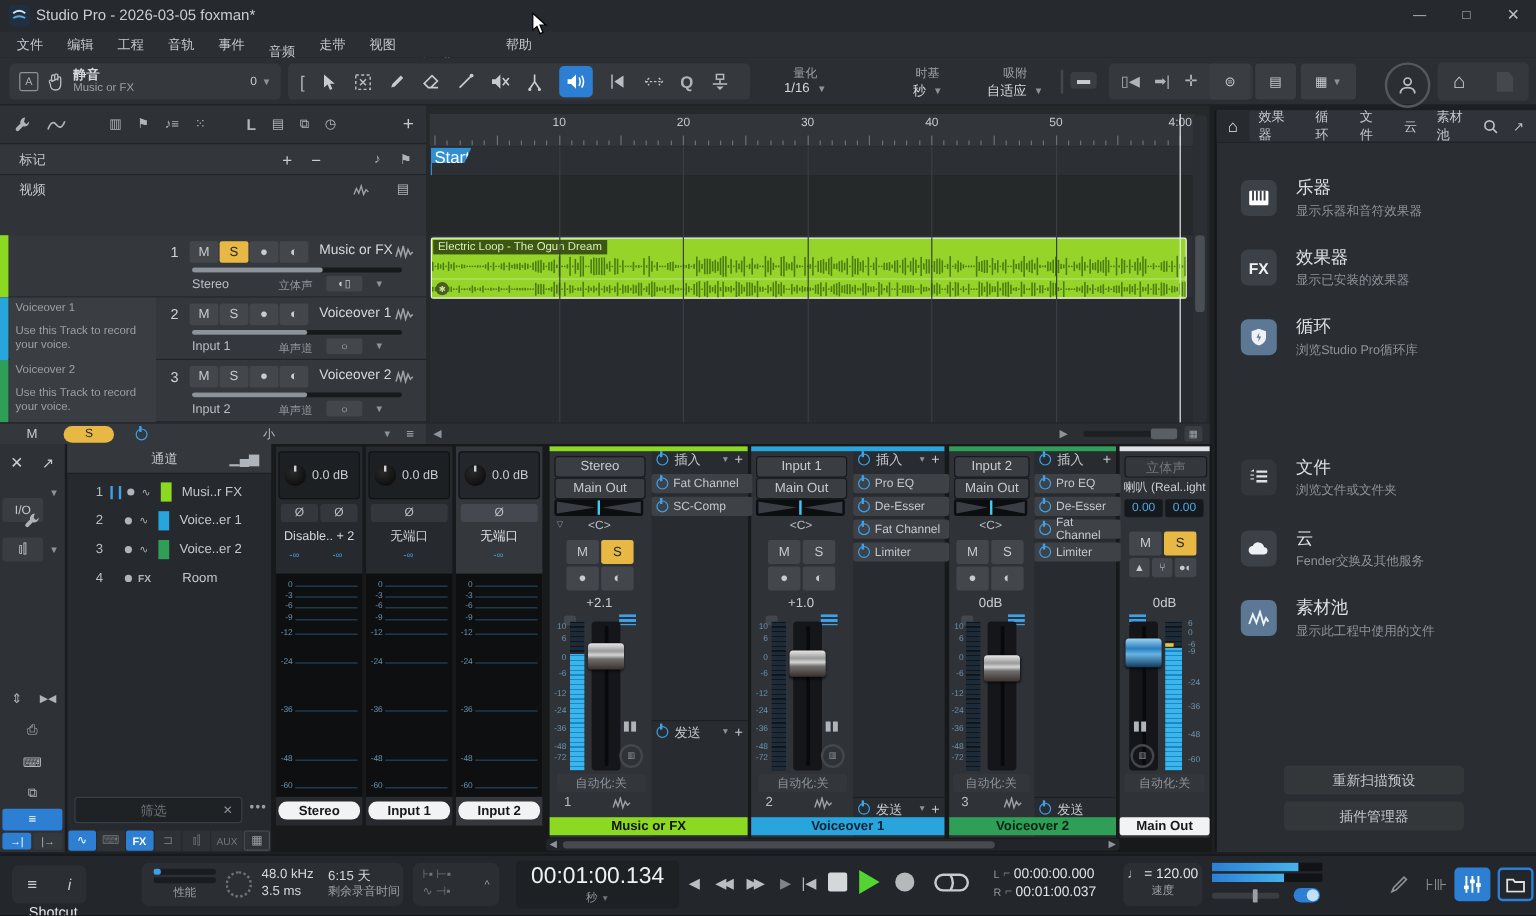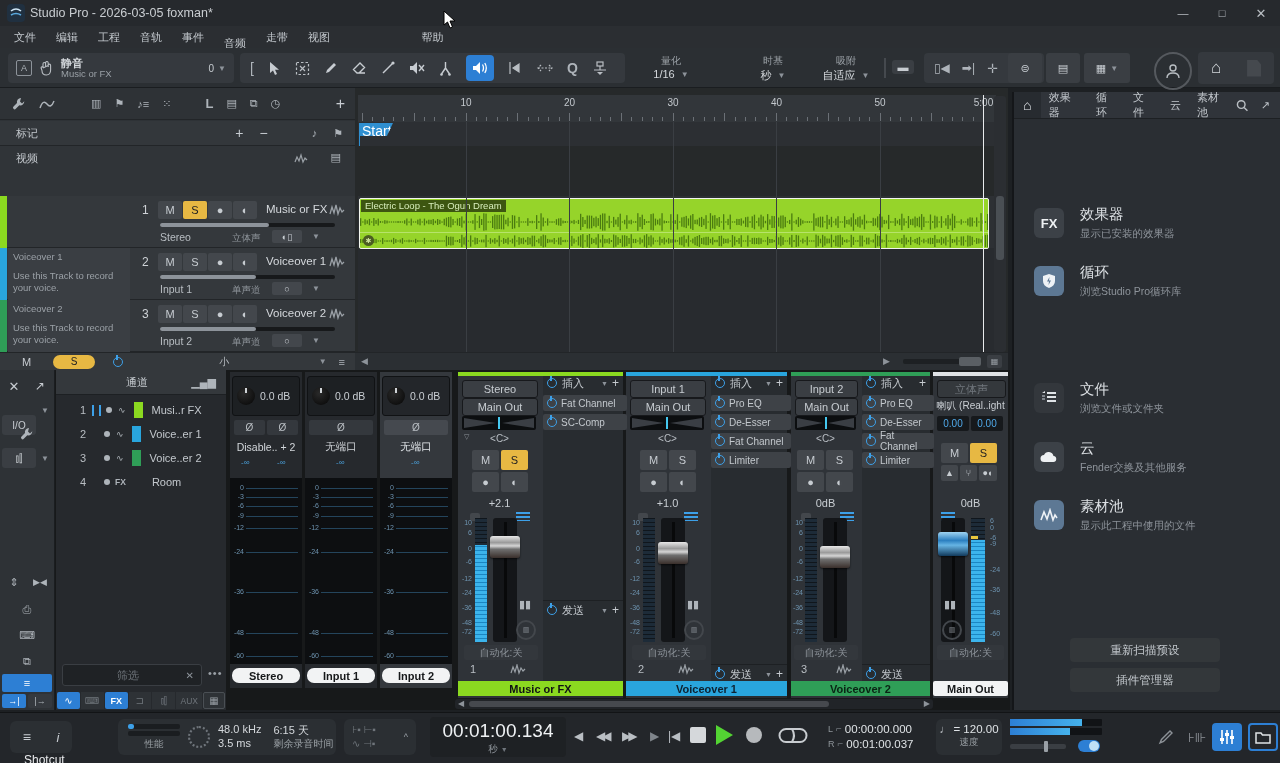--- a/index.html
+++ b/index.html
@@ -1292,20 +1292,32 @@
       <span class="tabtx" style="padding:0 8px;">文件</span>
       <span class="tabtx" style="padding:0 8px;">云</span>
       <span class="tabtx" style="padding:0 8px;">素材池</span>
       <svg style="margin-left:auto;margin-right:12px;" width="13" height="13" viewBox="0 0 13 13">
           <circle cx="5.5" cy="5.5" r="4" fill="none" stroke="#b9bec3" stroke-width="1.5"></circle>
           <path d="M8.5 8.5 L12 12" stroke="#b9bec3" stroke-width="1.5"></path>
         </svg>
       <span style="margin-right:10px;color:#b9bec3;font-size:11px;">↗</span>
     </div>
 
+    <div class="abs flex" style="left:20px;top:56px;width:230px;height:34px;">
+      <span class="ctr" style="width:30px;height:30px;background:#3c4147;border-radius:6px;">
+        <svg width="18" height="14" viewBox="0 0 18 14">
+            <rect x="1" y="1" width="16" height="12" fill="#fff" rx="1"></rect>
+            <path d="M4.2 1v8 M7.4 1v8 M10.6 1v8 M13.8 1v8" stroke="#3c4147" stroke-width="1.6"></path>
+          </svg>
+      </span>
+      <div style="margin-left:16px;">
+        <div style="font-size:14.5px;color:#dde1e5;">乐器</div>
+        <div style="font-size:10.5px;color:#8d939a;margin-top:3px;">显示乐器和音符效果器</div>
+      </div>
+    </div>
 
     <div class="abs flex" style="left:20px;top:114px;width:230px;height:34px;">
       <span class="ctr" style="width:30px;height:30px;background:#3c4147;border-radius:6px;color:#eef1f3;font-weight:bold;font-size:13px;">FX</span>
       <div style="margin-left:16px;">
         <div style="font-size:14.5px;color:#dde1e5;">效果器</div>
         <div style="font-size:10.5px;color:#8d939a;margin-top:3px;">显示已安装的效果器</div>
       </div>
     </div>
 
     <div class="abs flex" style="left:20px;top:172px;width:230px;height:34px;">
@@ -1475,21 +1487,21 @@
           <path d="M1 2 h5 l1.5 2 H15 v8 H1 Z" fill="none" stroke="#dfe3e6" stroke-width="1.5"></path>
         </svg>
     </span>
   </div>
 
 <div class="rt" style="left: 452px; top: 97px;">10</div>
     <div class="rt" style="left: 555.5px; top: 97px;">20</div>
     <div class="rt" style="left: 659px; top: 97px;">30</div>
     <div class="rt" style="left: 762.5px; top: 97px;">40</div>
     <div class="rt" style="left: 866px; top: 97px;">50</div>
-    <div class="rt" style="left: 969.5px; top: 97px;">5:00</div>
+    <div class="rt" style="left: 969.5px; top: 97px;">4:00</div>
     <div class="tick" style="left: 362px; top: 113px; height: 8px;"></div>
     <div class="tick" style="left: 372.4px; top: 117px; height: 4px;"></div>
     <div class="tick" style="left: 382.7px; top: 117px; height: 4px;"></div>
     <div class="tick" style="left: 393.1px; top: 117px; height: 4px;"></div>
     <div class="tick" style="left: 403.4px; top: 117px; height: 4px;"></div>
     <div class="tick" style="left: 413.8px; top: 113px; height: 8px;"></div>
     <div class="tick" style="left: 424.1px; top: 117px; height: 4px;"></div>
     <div class="tick" style="left: 434.4px; top: 117px; height: 4px;"></div>
     <div class="tick" style="left: 444.8px; top: 117px; height: 4px;"></div>
     <div class="tick" style="left: 455.1px; top: 117px; height: 4px;"></div>

